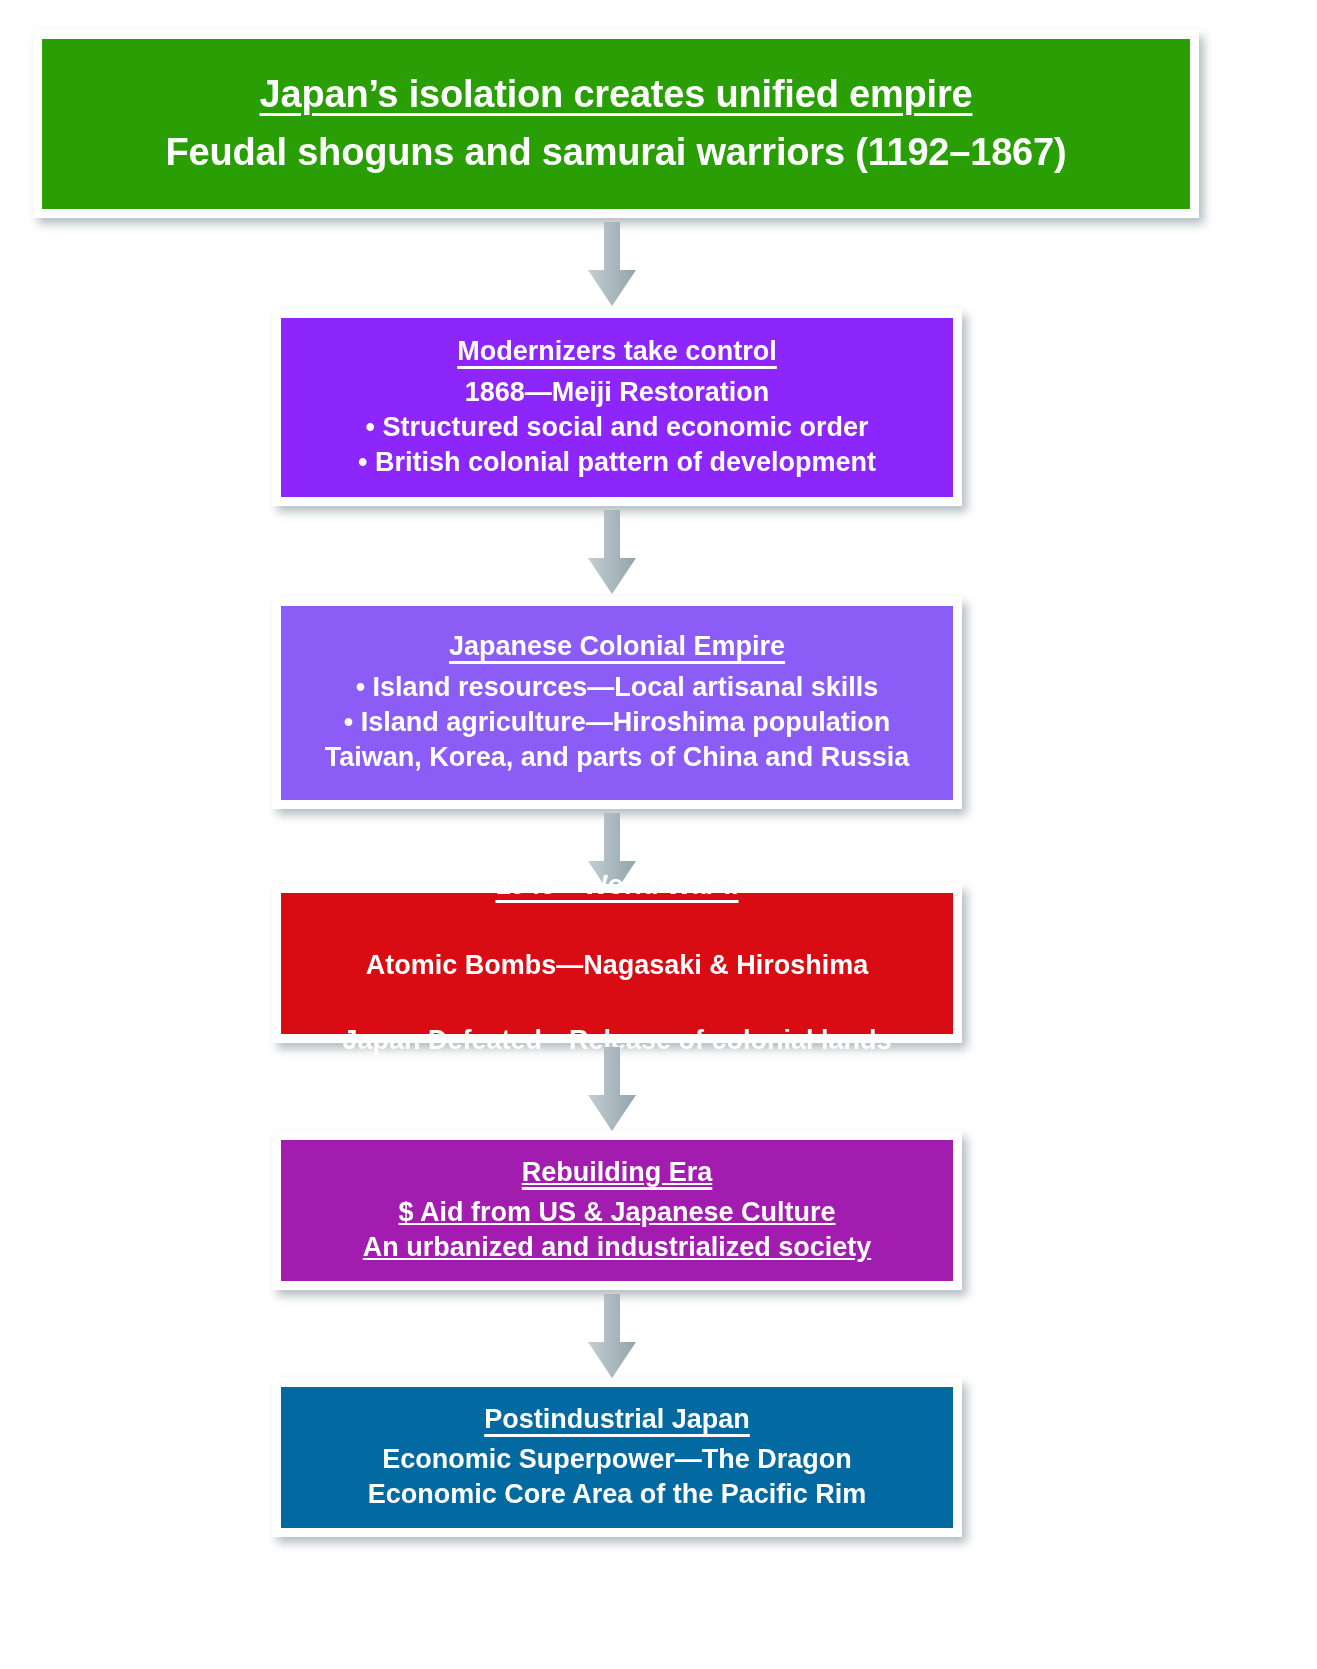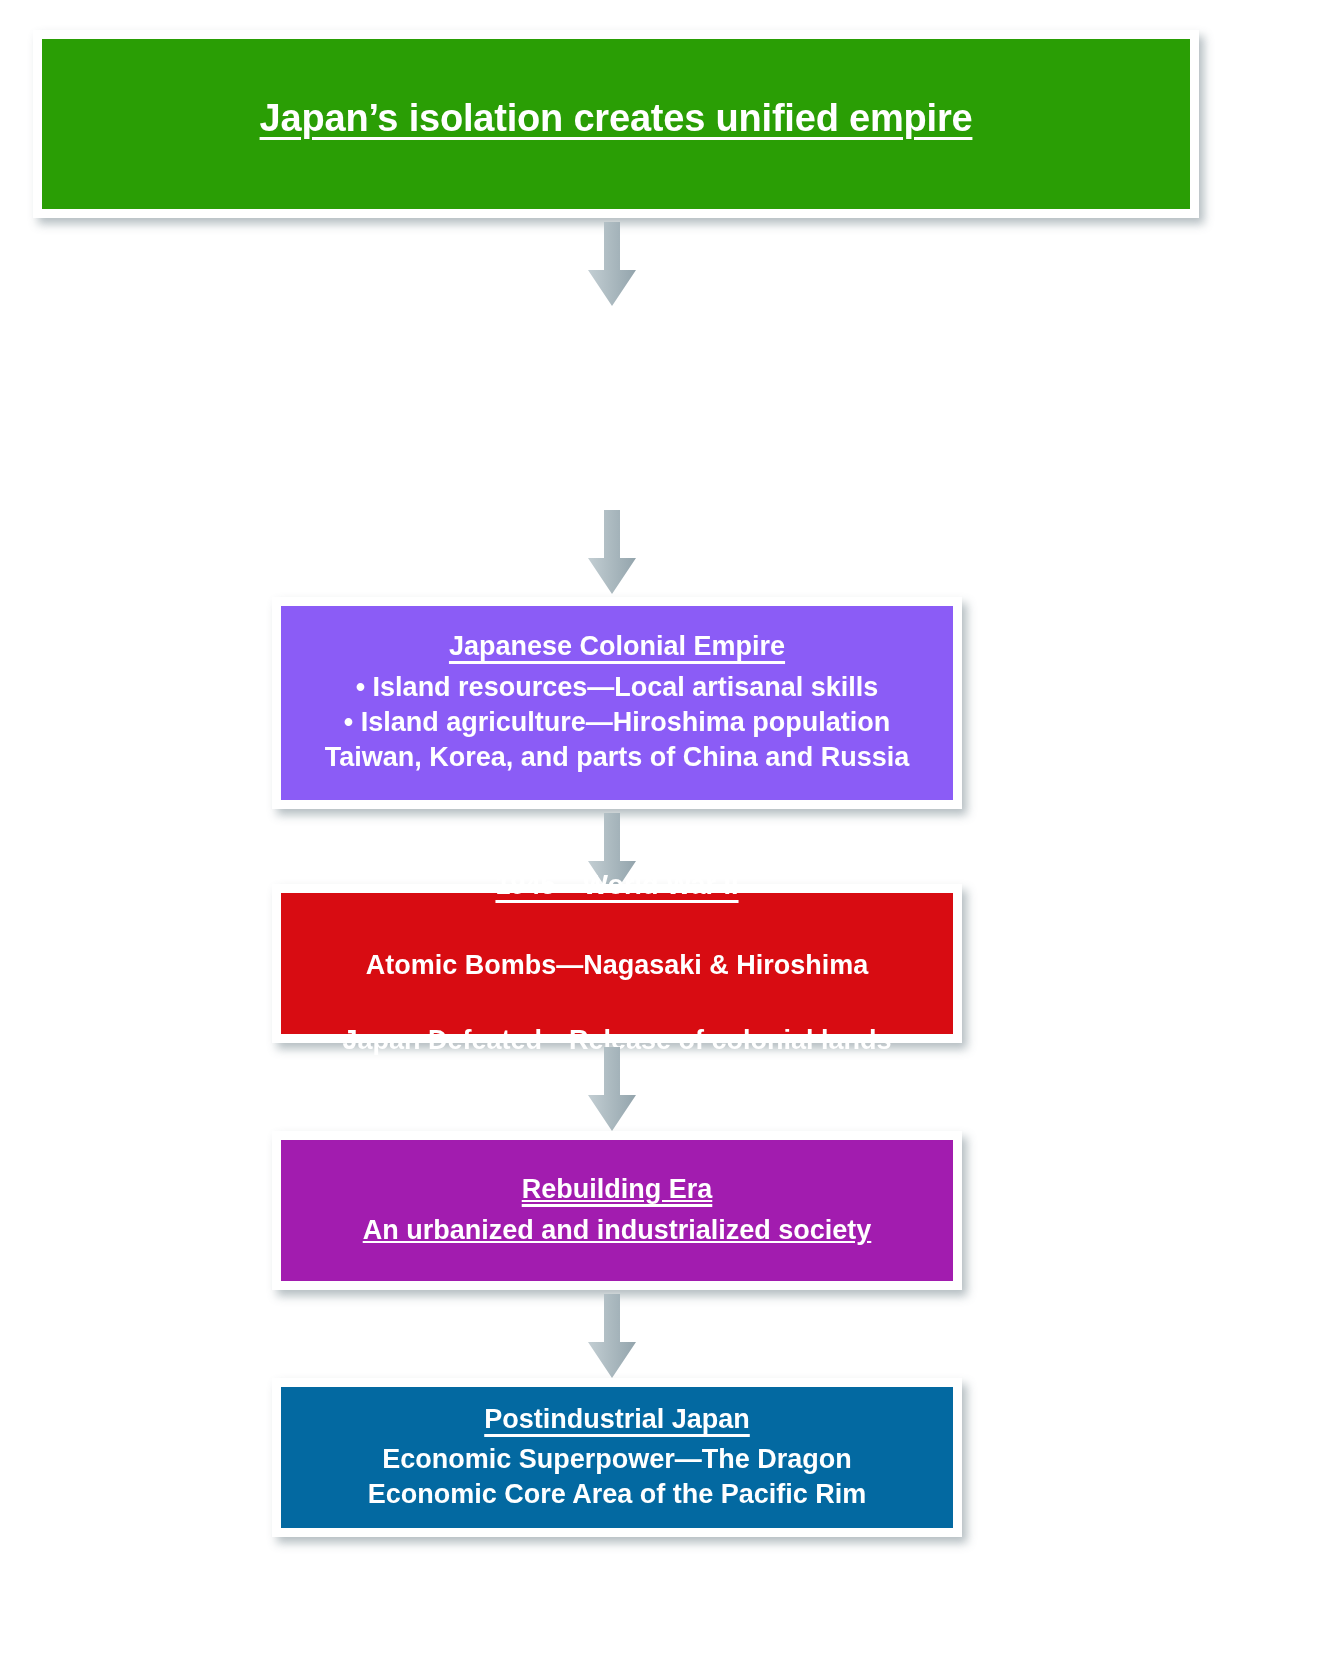--- a/index.html
+++ b/index.html
@@ -122,35 +122,42 @@
   }
   .arrow svg { display: block; }
 </style>
 </head>
 <body>
 
 <div class="flow">
 
   <div class="node" id="node-intro">
     <div class="title">Japan’s isolation creates unified empire</div>
+    <div class="line">Feudal shoguns and samurai warriors (1192–1867)</div>
   </div>
 
   <div class="arrow" id="arrow-1" style="left:584px; top:222px; height:86px;">
     <svg width="56" height="86" viewBox="0 0 56 86" xmlns="http://www.w3.org/2000/svg">
       <defs>
         <linearGradient id="ag1" x1="0" y1="0" x2="1" y2="0">
           <stop offset="0%" stop-color="#c3ced3"></stop>
           <stop offset="45%" stop-color="#adbbc1"></stop>
           <stop offset="100%" stop-color="#93a4ac"></stop>
         </linearGradient>
       </defs>
       <polygon points="20,0 36,0 36,48 52,48 28,84 4,48 20,48" fill="url(#ag1)"></polygon>
     </svg>
   </div>
 
+  <div class="node small" id="node-modernizers">
+    <div class="title">Modernizers take control</div>
+    <div class="line">1868—Meiji Restoration</div>
+    <div class="line">• Structured social and economic order</div>
+    <div class="line">• British colonial pattern of development</div>
+  </div>
 
   <div class="arrow" id="arrow-2" style="left:584px; top:510px; height:86px;">
     <svg width="56" height="86" viewBox="0 0 56 86" xmlns="http://www.w3.org/2000/svg">
       <defs>
         <linearGradient id="ag2" x1="0" y1="0" x2="1" y2="0">
           <stop offset="0%" stop-color="#c3ced3"></stop>
           <stop offset="45%" stop-color="#adbbc1"></stop>
           <stop offset="100%" stop-color="#93a4ac"></stop>
         </linearGradient>
       </defs>
@@ -192,20 +199,21 @@
           <stop offset="45%" stop-color="#adbbc1"></stop>
           <stop offset="100%" stop-color="#93a4ac"></stop>
         </linearGradient>
       </defs>
       <polygon points="20,0 36,0 36,48 52,48 28,84 4,48 20,48" fill="url(#ag4)"></polygon>
     </svg>
   </div>
 
   <div class="node small" id="node-rebuilding">
     <div class="title">Rebuilding Era</div>
+    <div class="line">$ Aid from US &amp; Japanese Culture</div>
     <div class="line">An urbanized and industrialized society</div>
   </div>
 
   <div class="arrow" id="arrow-5" style="left:584px; top:1294px; height:86px;">
     <svg width="56" height="86" viewBox="0 0 56 86" xmlns="http://www.w3.org/2000/svg">
       <defs>
         <linearGradient id="ag5" x1="0" y1="0" x2="1" y2="0">
           <stop offset="0%" stop-color="#c3ced3"></stop>
           <stop offset="45%" stop-color="#adbbc1"></stop>
           <stop offset="100%" stop-color="#93a4ac"></stop>

